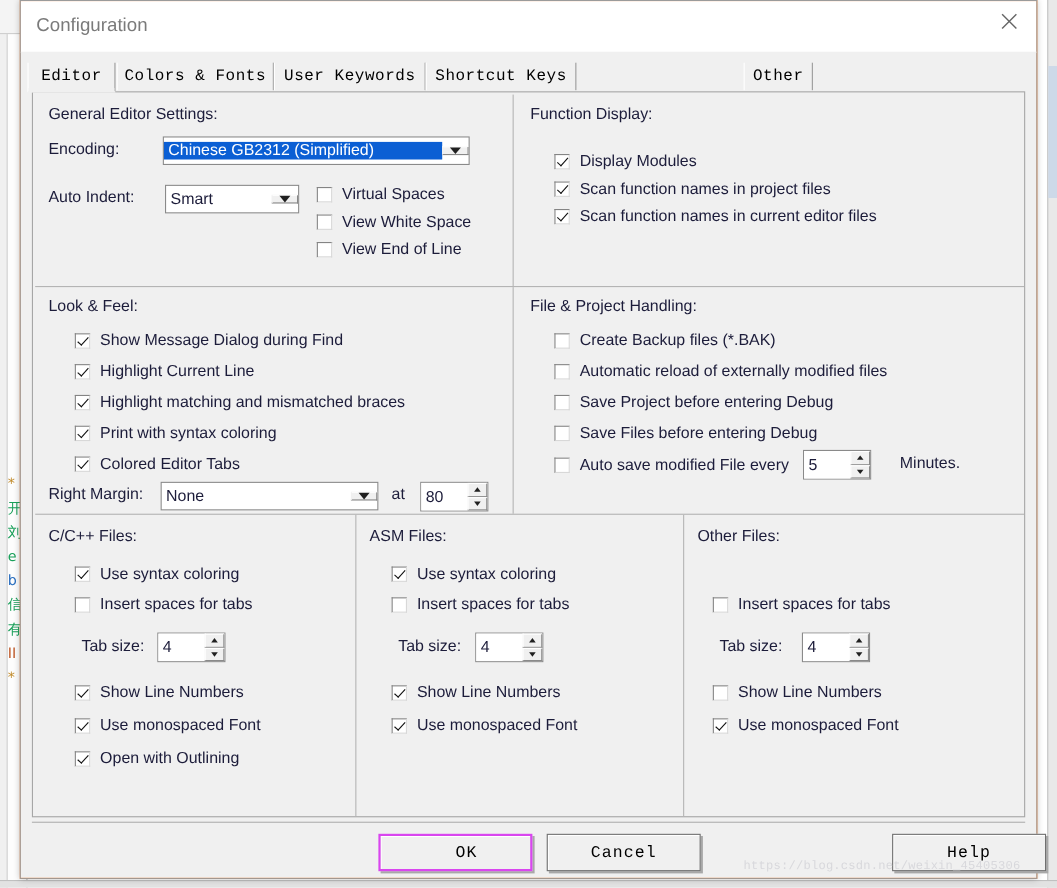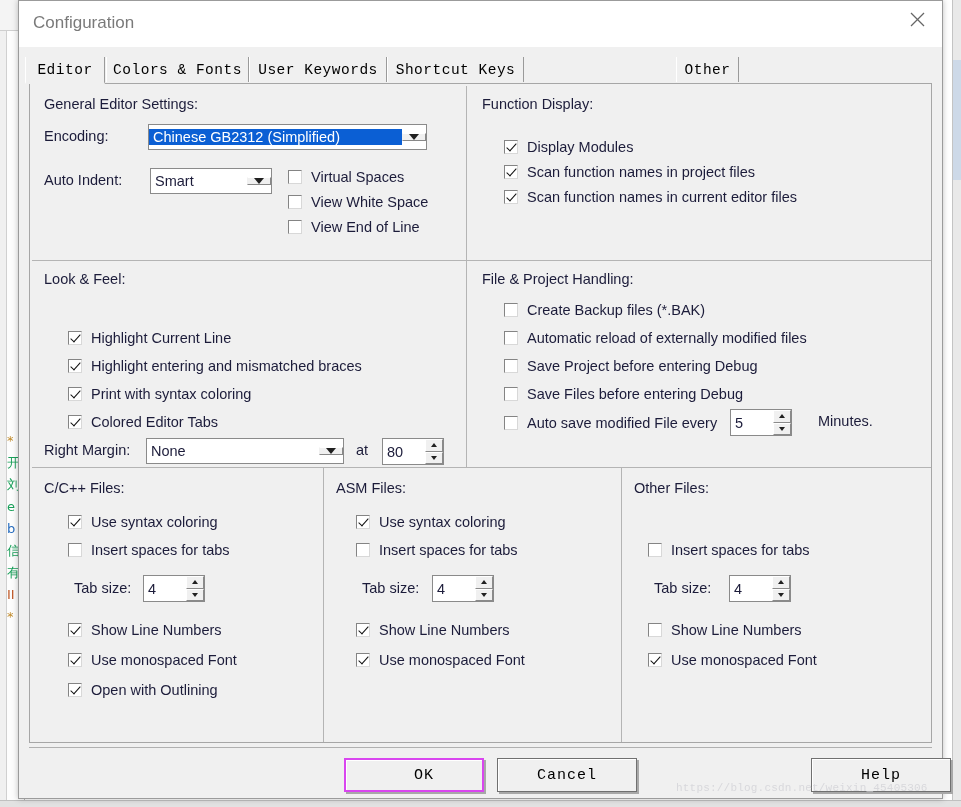--- a/index.html
+++ b/index.html
@@ -402,27 +402,31 @@
         <span class="cbox checked"></span>
         <span class="cblabel">Scan function names in project files</span>
       </div>
       <div class="cbrow" style="left:474px; top:103px;">
         <span class="cbox checked"></span>
         <span class="cblabel">Scan function names in current editor files</span>
       </div>
 
       <div class="group-title" style="left:14px; top:187px;">Look &amp; Feel:</div>
 
+      <div class="cbrow" style="left:38px; top:216px;">
+        <span class="cbox checked"></span>
+        <span class="cblabel">Show Message Dialog during Find</span>
+      </div>
       <div class="cbrow" style="left:38px; top:244px;">
         <span class="cbox checked"></span>
         <span class="cblabel">Highlight Current Line</span>
       </div>
       <div class="cbrow" style="left:38px; top:272px;">
         <span class="cbox checked"></span>
-        <span class="cblabel">Highlight entering and mismatched braces</span>
+        <span class="cblabel">Highlight matching and mismatched braces</span>
       </div>
       <div class="cbrow" style="left:38px; top:300px;">
         <span class="cbox checked"></span>
         <span class="cblabel">Print with syntax coloring</span>
       </div>
       <div class="cbrow" style="left:38px; top:328px;">
         <span class="cbox checked"></span>
         <span class="cblabel">Colored Editor Tabs</span>
       </div>
 

